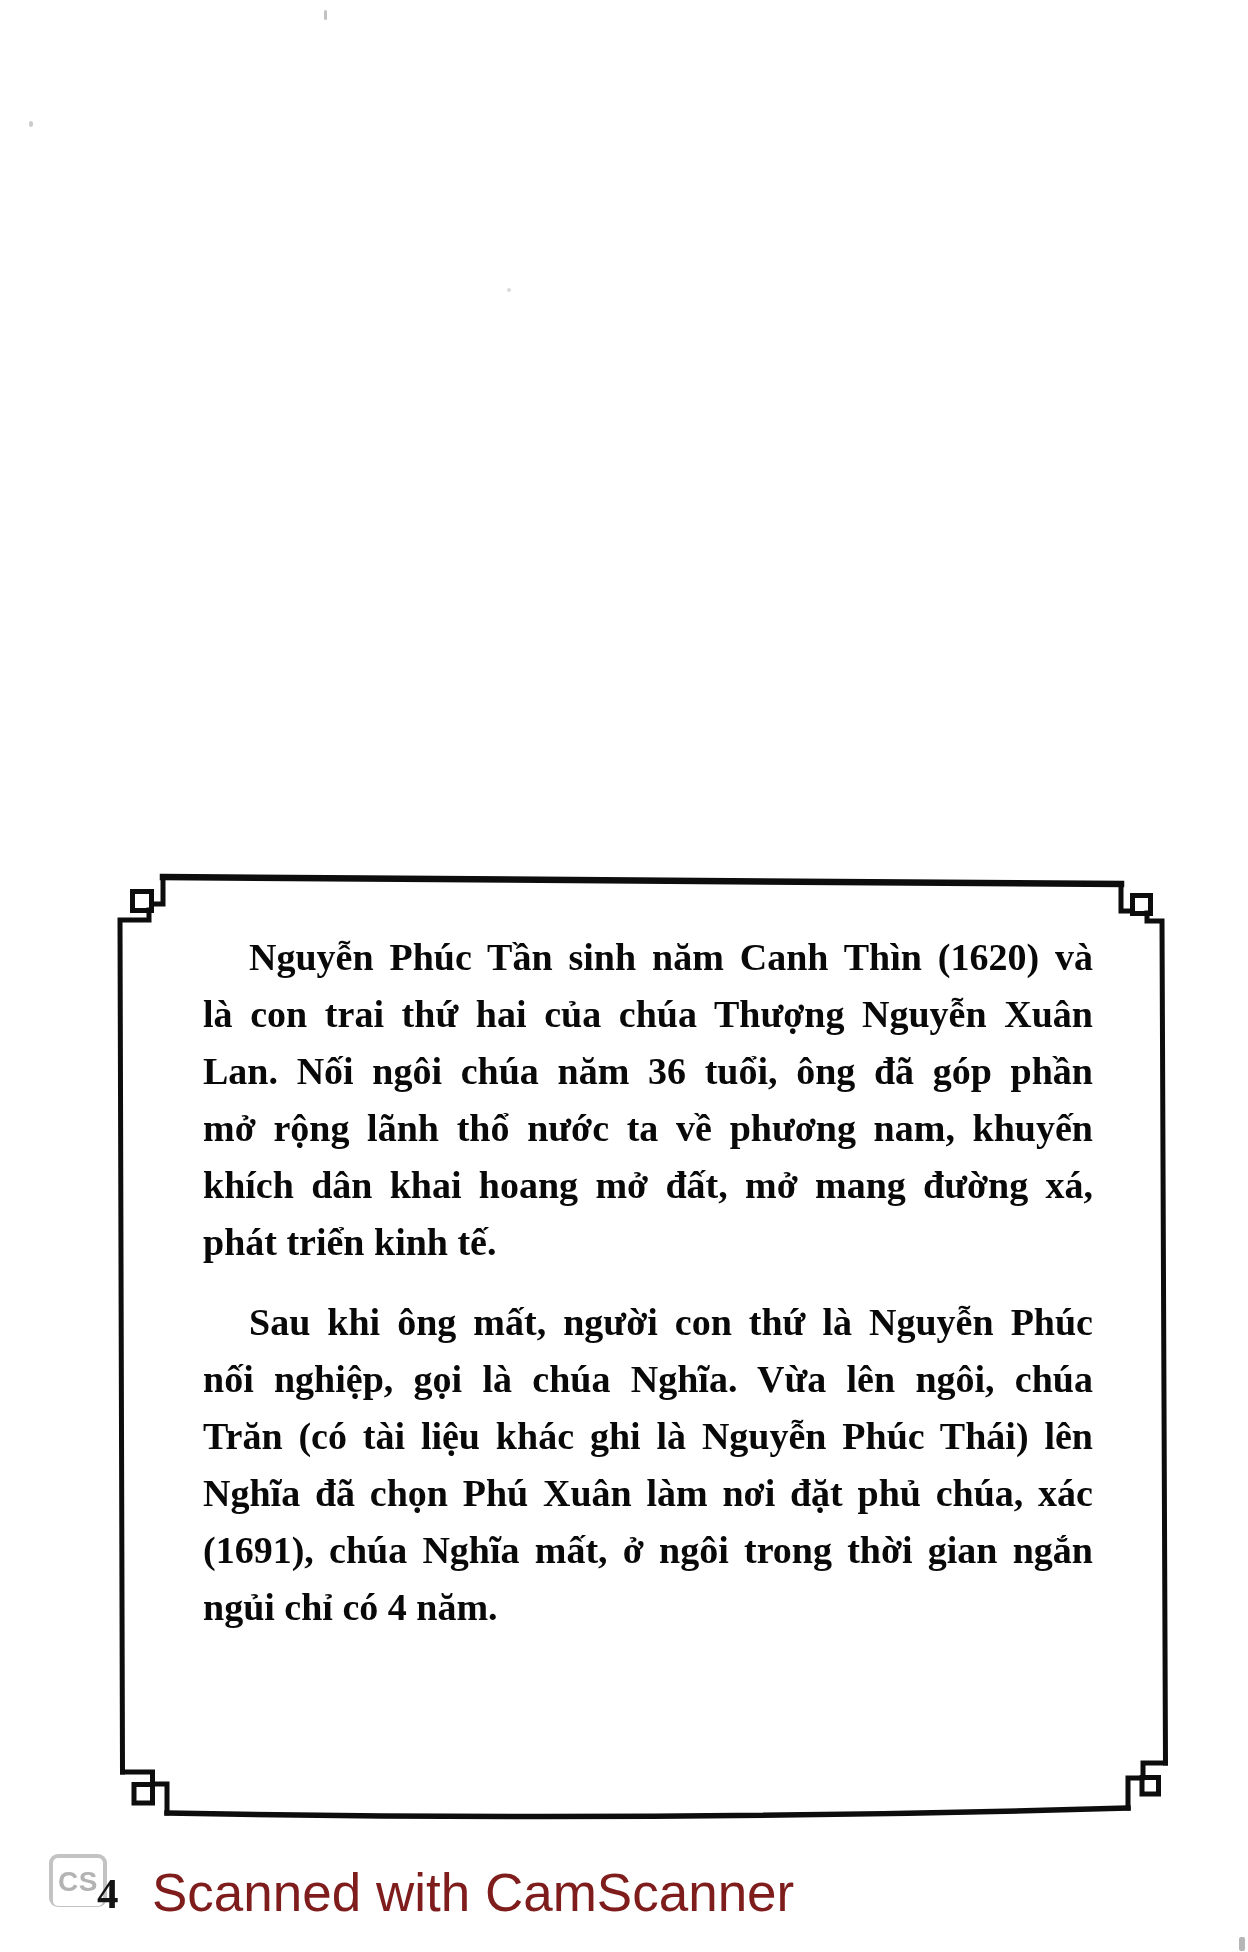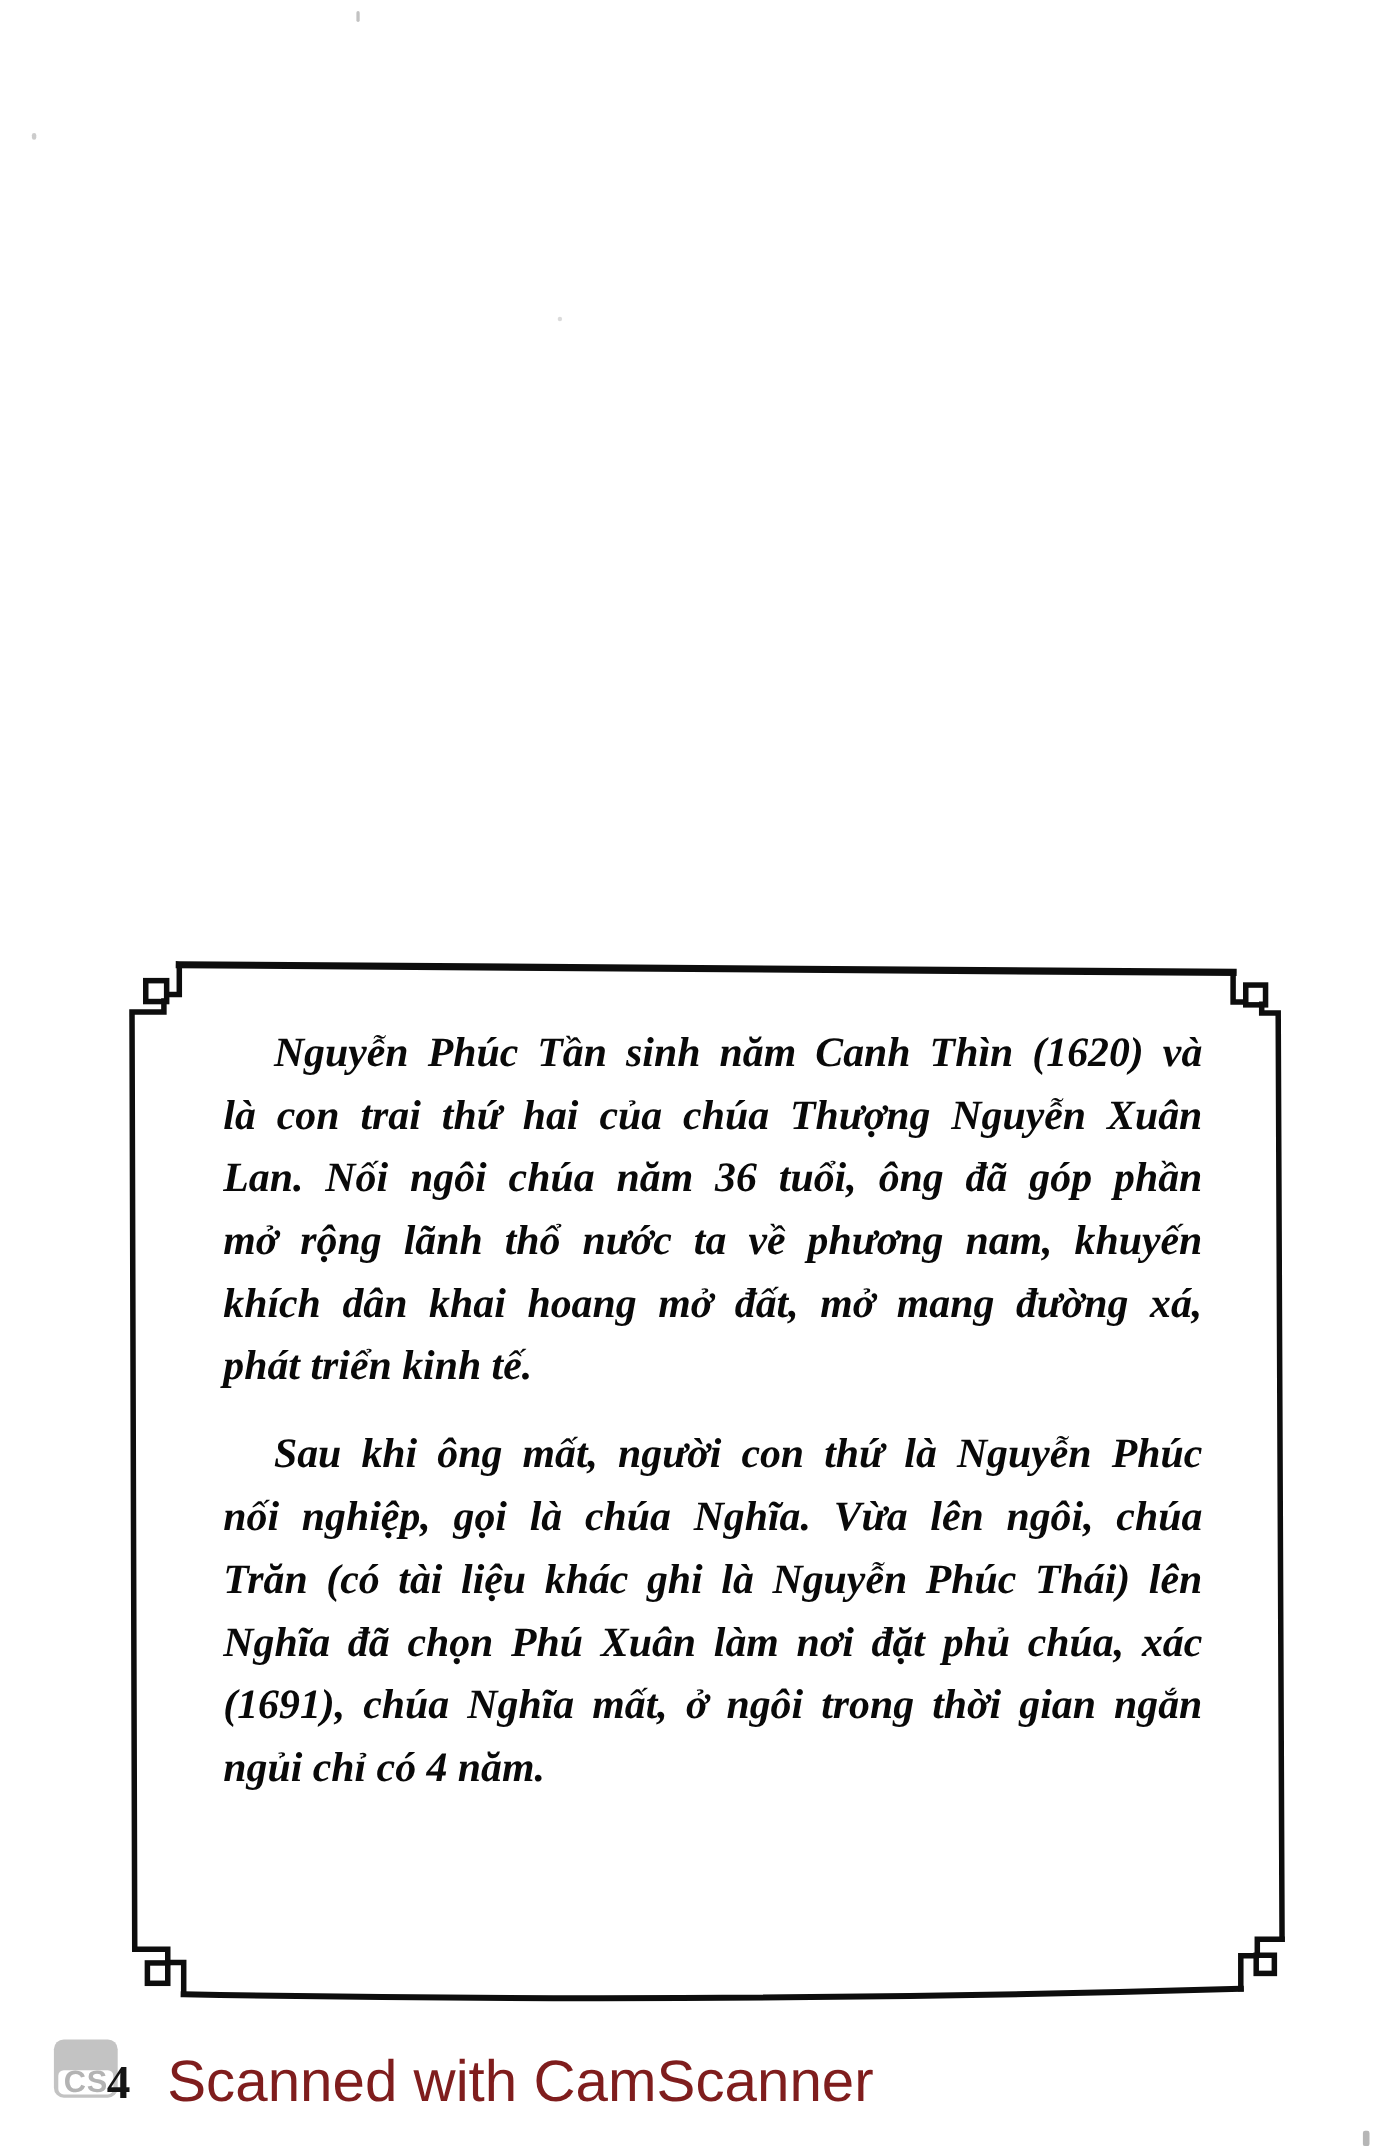--- a/index.html
+++ b/index.html
@@ -12,41 +12,41 @@
   }
   .page{position:absolute;inset:0;}
   .frame-svg{position:absolute;left:0;top:0;width:1248px;height:1952px;}
 
   .textblock{
     position:absolute;
     left:203px;top:929px;width:890px;
     color:#090909;
     font:700 38px/57px "Liberation Serif","DejaVu Serif",serif;
   }
-  .para{margin:0;font-style:italic;}
+  .para{margin:0;}
   .para2{margin-top:23px;}
   .line{
     text-align:justify;
     text-align-last:justify;
     white-space:normal;
   }
   .line.indent{padding-left:46px;}
   .line.para-end{text-align-last:left;}
 
   .cs-badge{
     position:absolute;left:49px;top:1854px;
     width:58px;height:53px;
     background:#c3c3c3;border-radius:9px;
   }
   .cs-inner{
-    position:absolute;left:4px;top:4px;right:4px;height:22px;
+    position:absolute;left:4px;top:4px;right:4px;height:48px;
     background:#ffffff;border-radius:5px;
     display:flex;align-items:center;justify-content:center;
     font:700 28px "Liberation Sans",sans-serif;
-    color:#b3b3b3;letter-spacing:0.5px;margin-top:24px;
+    color:#b3b3b3;letter-spacing:0.5px;
   }
   .page-number{
     position:absolute;left:97px;top:1869px;
     font:700 43px "Liberation Serif","DejaVu Serif",serif;
     color:#141414;
   }
   .wm-text{
     position:absolute;left:105px;top:1862px;
     font:400 53px "Liberation Sans",sans-serif;
     color:#7f1d1d;

